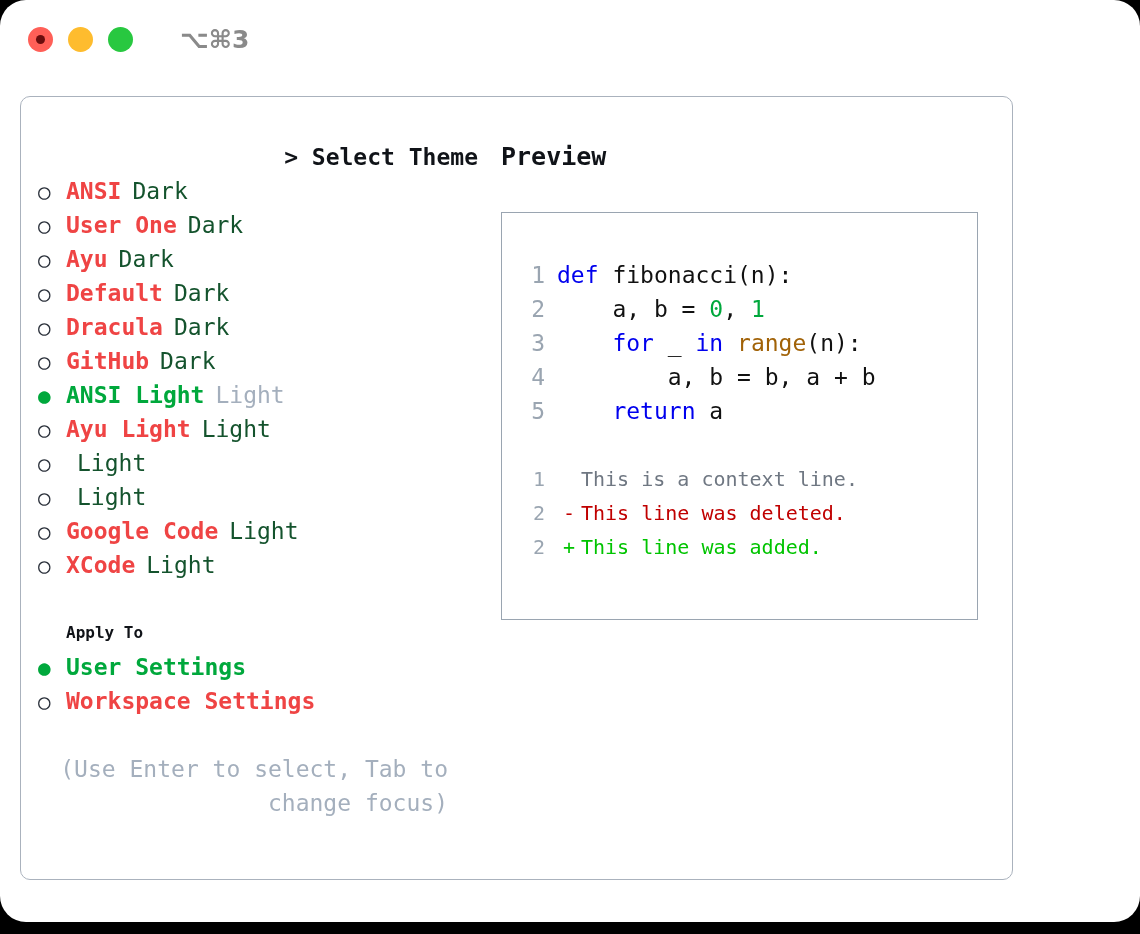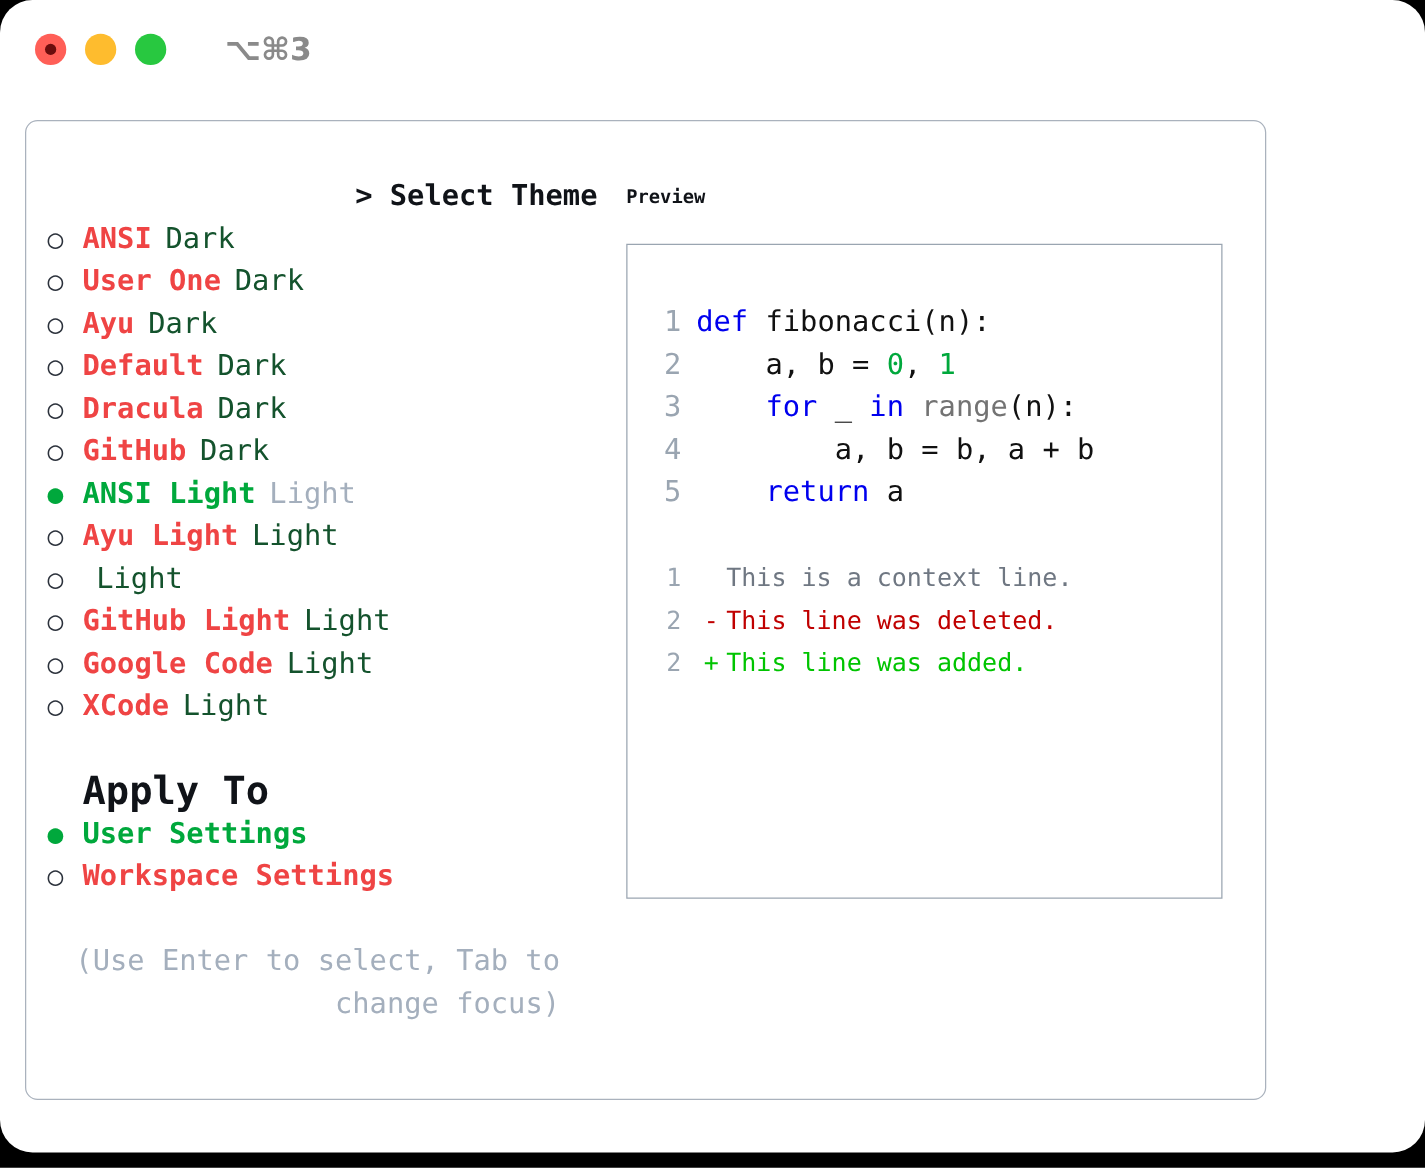--- a/index.html
+++ b/index.html
@@ -140,49 +140,49 @@
   .suffix {
     color: #14532d;
     font-weight: 400;
     margin-left: 11px;
   }
   .row.selected .suffix { color: #a4afbd; }
 
   .apply-head {
     margin-top: 34px;
     padding-left: 28px;
-    font-size: 31px;
+    font-size: 16px;
     font-weight: 700;
     color: #101318;
     line-height: 34px;
     white-space: pre;
   }
 
   .hint {
     margin-top: 34px;
     font-size: 23px;
     color: #a4afbd;
     line-height: 34px;
     width: 410px;
     white-space: normal;
     text-align: right;
   }
 
   
   .preview-head {
-    font-size: 15px;
+    font-size: 25px;
     font-weight: 700;
     color: #101318;
     line-height: 34px;
     white-space: pre;
   }
   .preview-box {
-    margin-top: 21px;
+    margin-top: 38px;
     width: 477px;
-    height: 524px;
+    height: 408px;
     border: 1px solid #9aa5b1;
     box-sizing: border-box;
     background: #ffffff;
     position: relative;
   }
   .code {
     position: absolute;
     left: 17px;
     top: 45px;
     font-size: 23px;
@@ -191,21 +191,21 @@
   }
   .cline { display: block; height: 34px; }
   .ln {
     display: inline-block;
     width: 26px;
     text-align: right;
     color: #9aa5b1;
     margin-right: 12px;
   }
   .kw  { color: #0000ee; }
-  .fn  { color: #737373; }
+  .fn  { color: #a16207; }
   .num { color: #00a83c; }
   .id  { color: #111111; }
 
   .diff {
     position: absolute;
     left: 17px;
     top: 249px;
     font-size: 20px;
     line-height: 34px;
     white-space: pre;
@@ -243,21 +243,21 @@
         <div class="list" id="theme-list">
             <div class="row"><span class="marker">○</span><span class="name">ANSI</span><span class="suffix">Dark</span></div>
             <div class="row"><span class="marker">○</span><span class="name">User One</span><span class="suffix">Dark</span></div>
             <div class="row"><span class="marker">○</span><span class="name">Ayu</span><span class="suffix">Dark</span></div>
             <div class="row"><span class="marker">○</span><span class="name">Default</span><span class="suffix">Dark</span></div>
             <div class="row"><span class="marker">○</span><span class="name">Dracula</span><span class="suffix">Dark</span></div>
             <div class="row"><span class="marker">○</span><span class="name">GitHub</span><span class="suffix">Dark</span></div>
             <div class="row selected"><span class="marker">●</span><span class="name">ANSI Light</span><span class="suffix">Light</span></div>
             <div class="row"><span class="marker">○</span><span class="name">Ayu Light</span><span class="suffix">Light</span></div>
             <div class="row"><span class="marker">○</span><span class="suffix">Light</span></div>
-            <div class="row"><span class="marker">○</span><span class="name">GitHub Light</span><span class="suffix">Light</span></div>
+            <div class="row"><span class="marker">○</span><span class="suffix">Light</span></div>
             <div class="row"><span class="marker">○</span><span class="name">Google Code</span><span class="suffix">Light</span></div>
             <div class="row"><span class="marker">○</span><span class="name">XCode</span><span class="suffix">Light</span></div>
           </div>
 
         <div class="apply-head">Apply To</div>
         <div class="list" id="apply-list">
             <div class="row selected"><span class="marker">●</span><span class="name">User Settings</span></div>
             <div class="row"><span class="marker">○</span><span class="name">Workspace Settings</span></div>
           </div>
 

